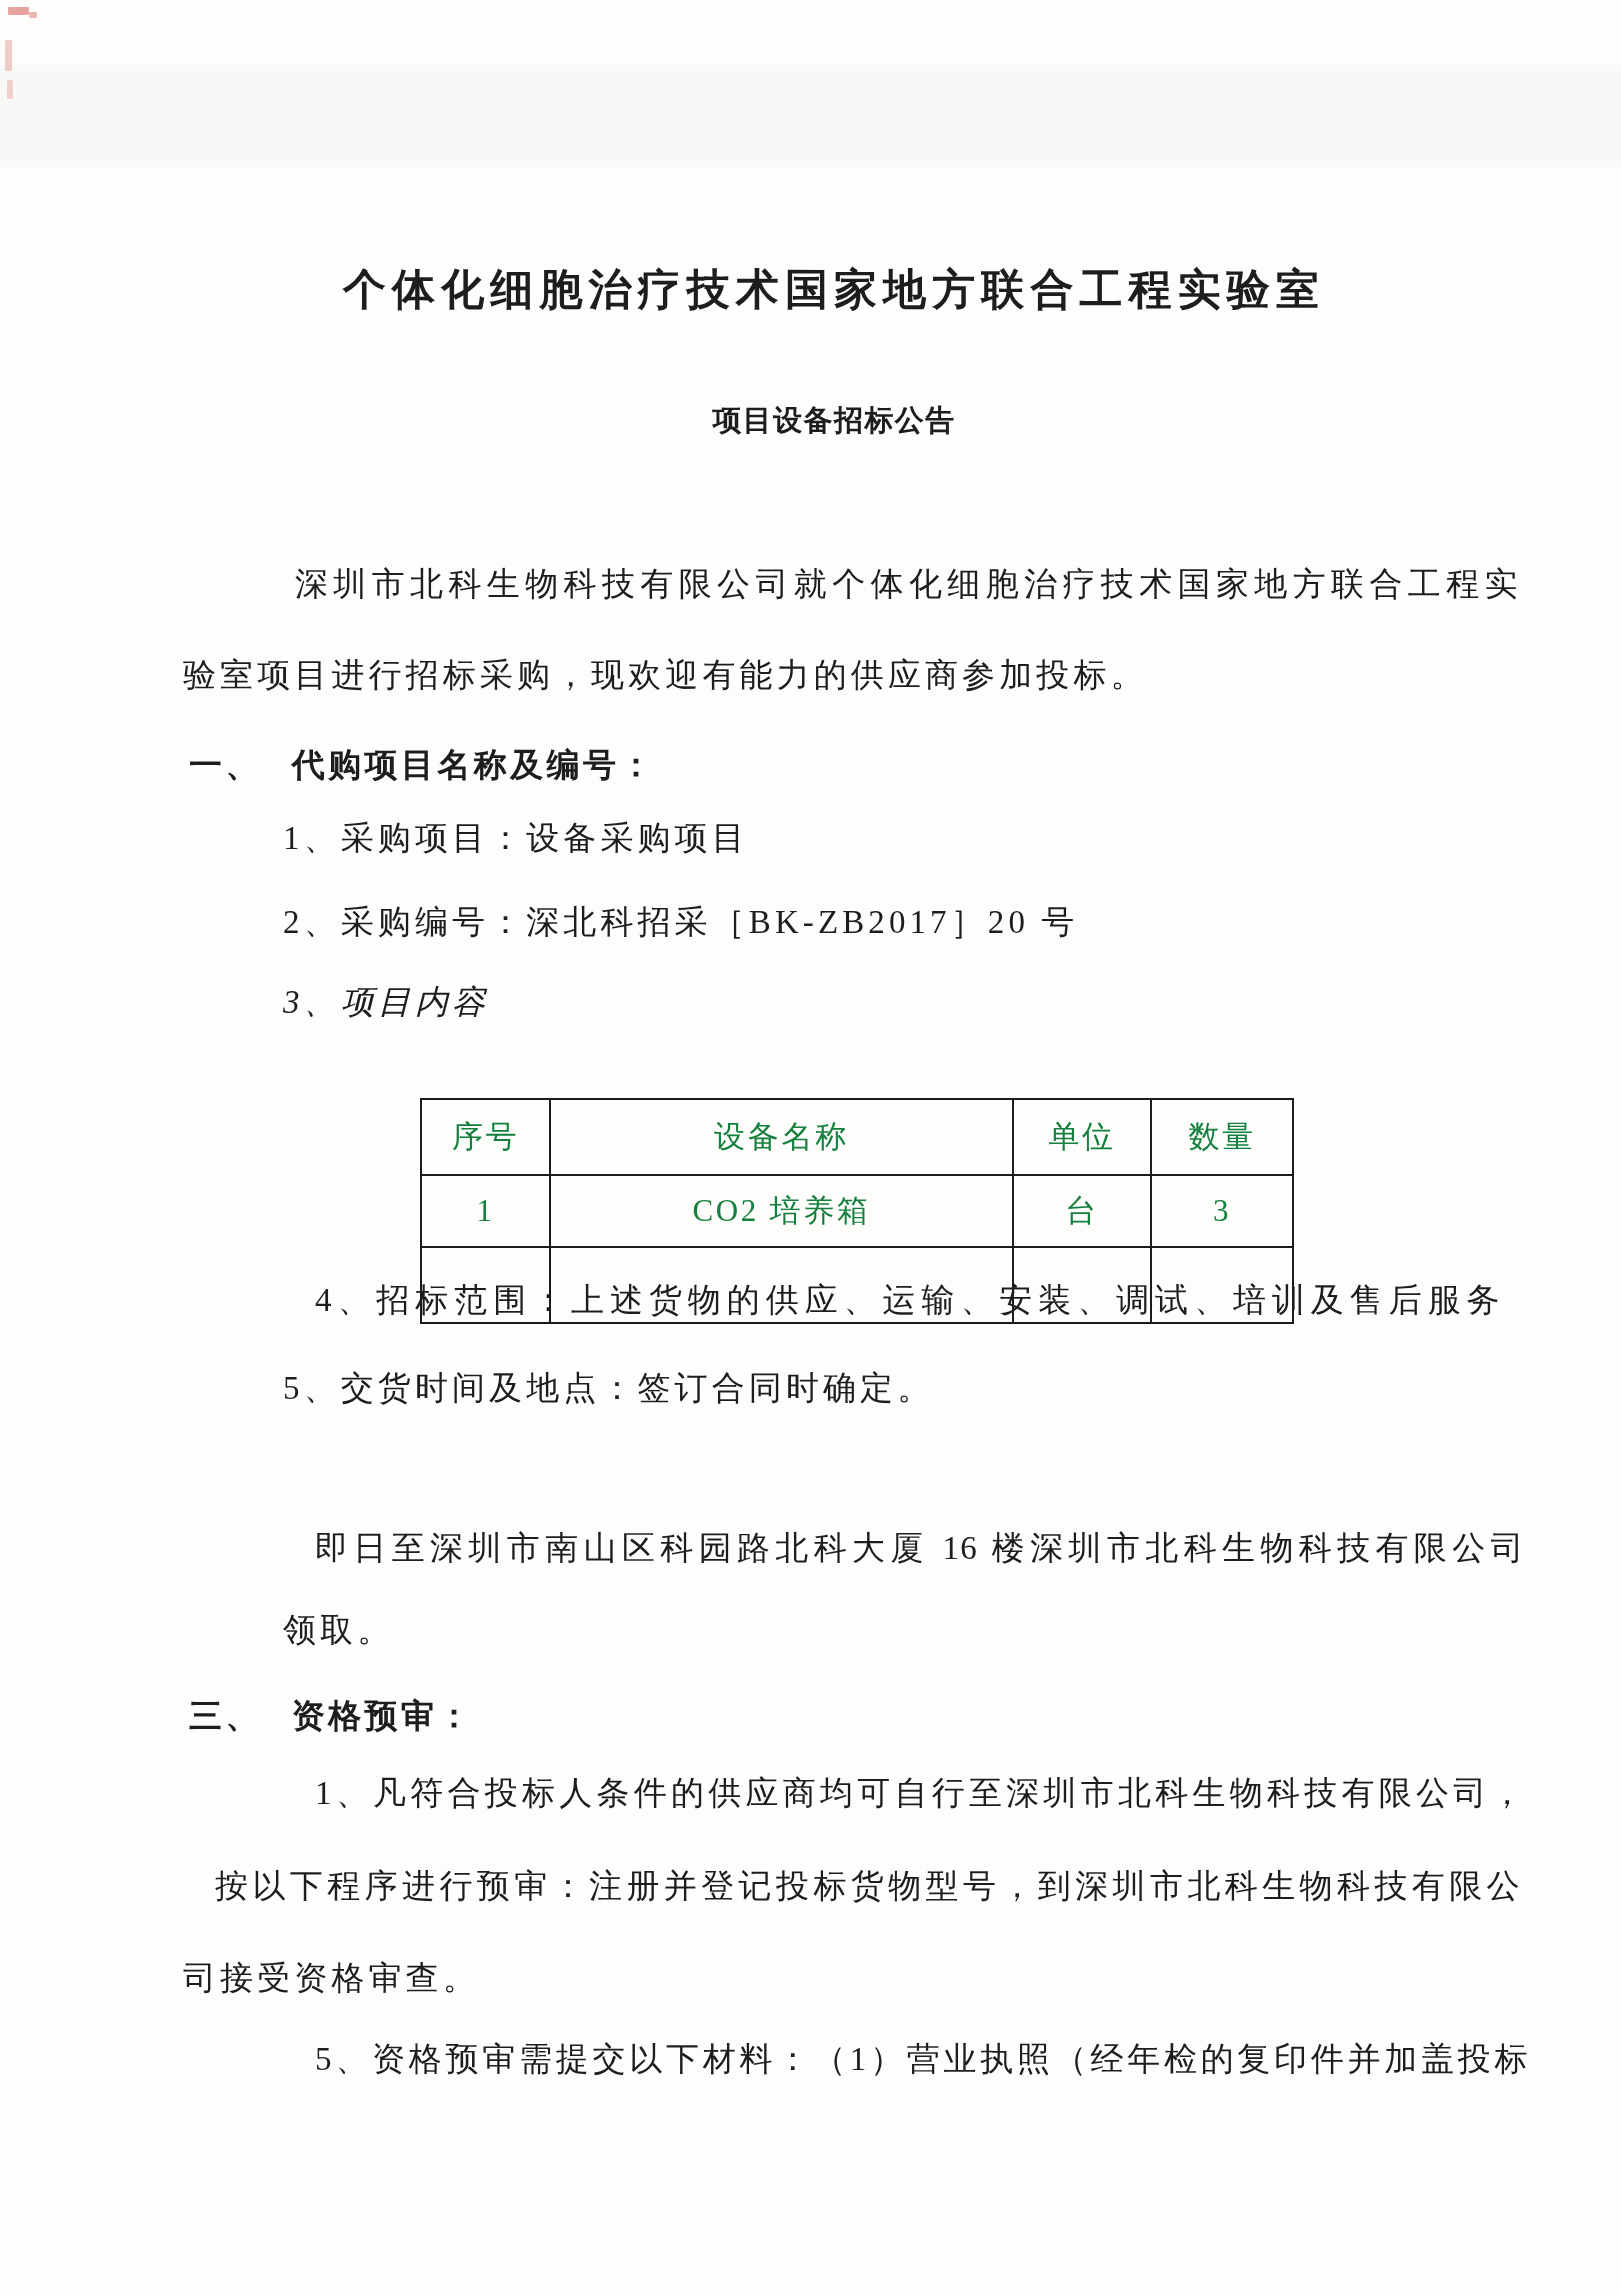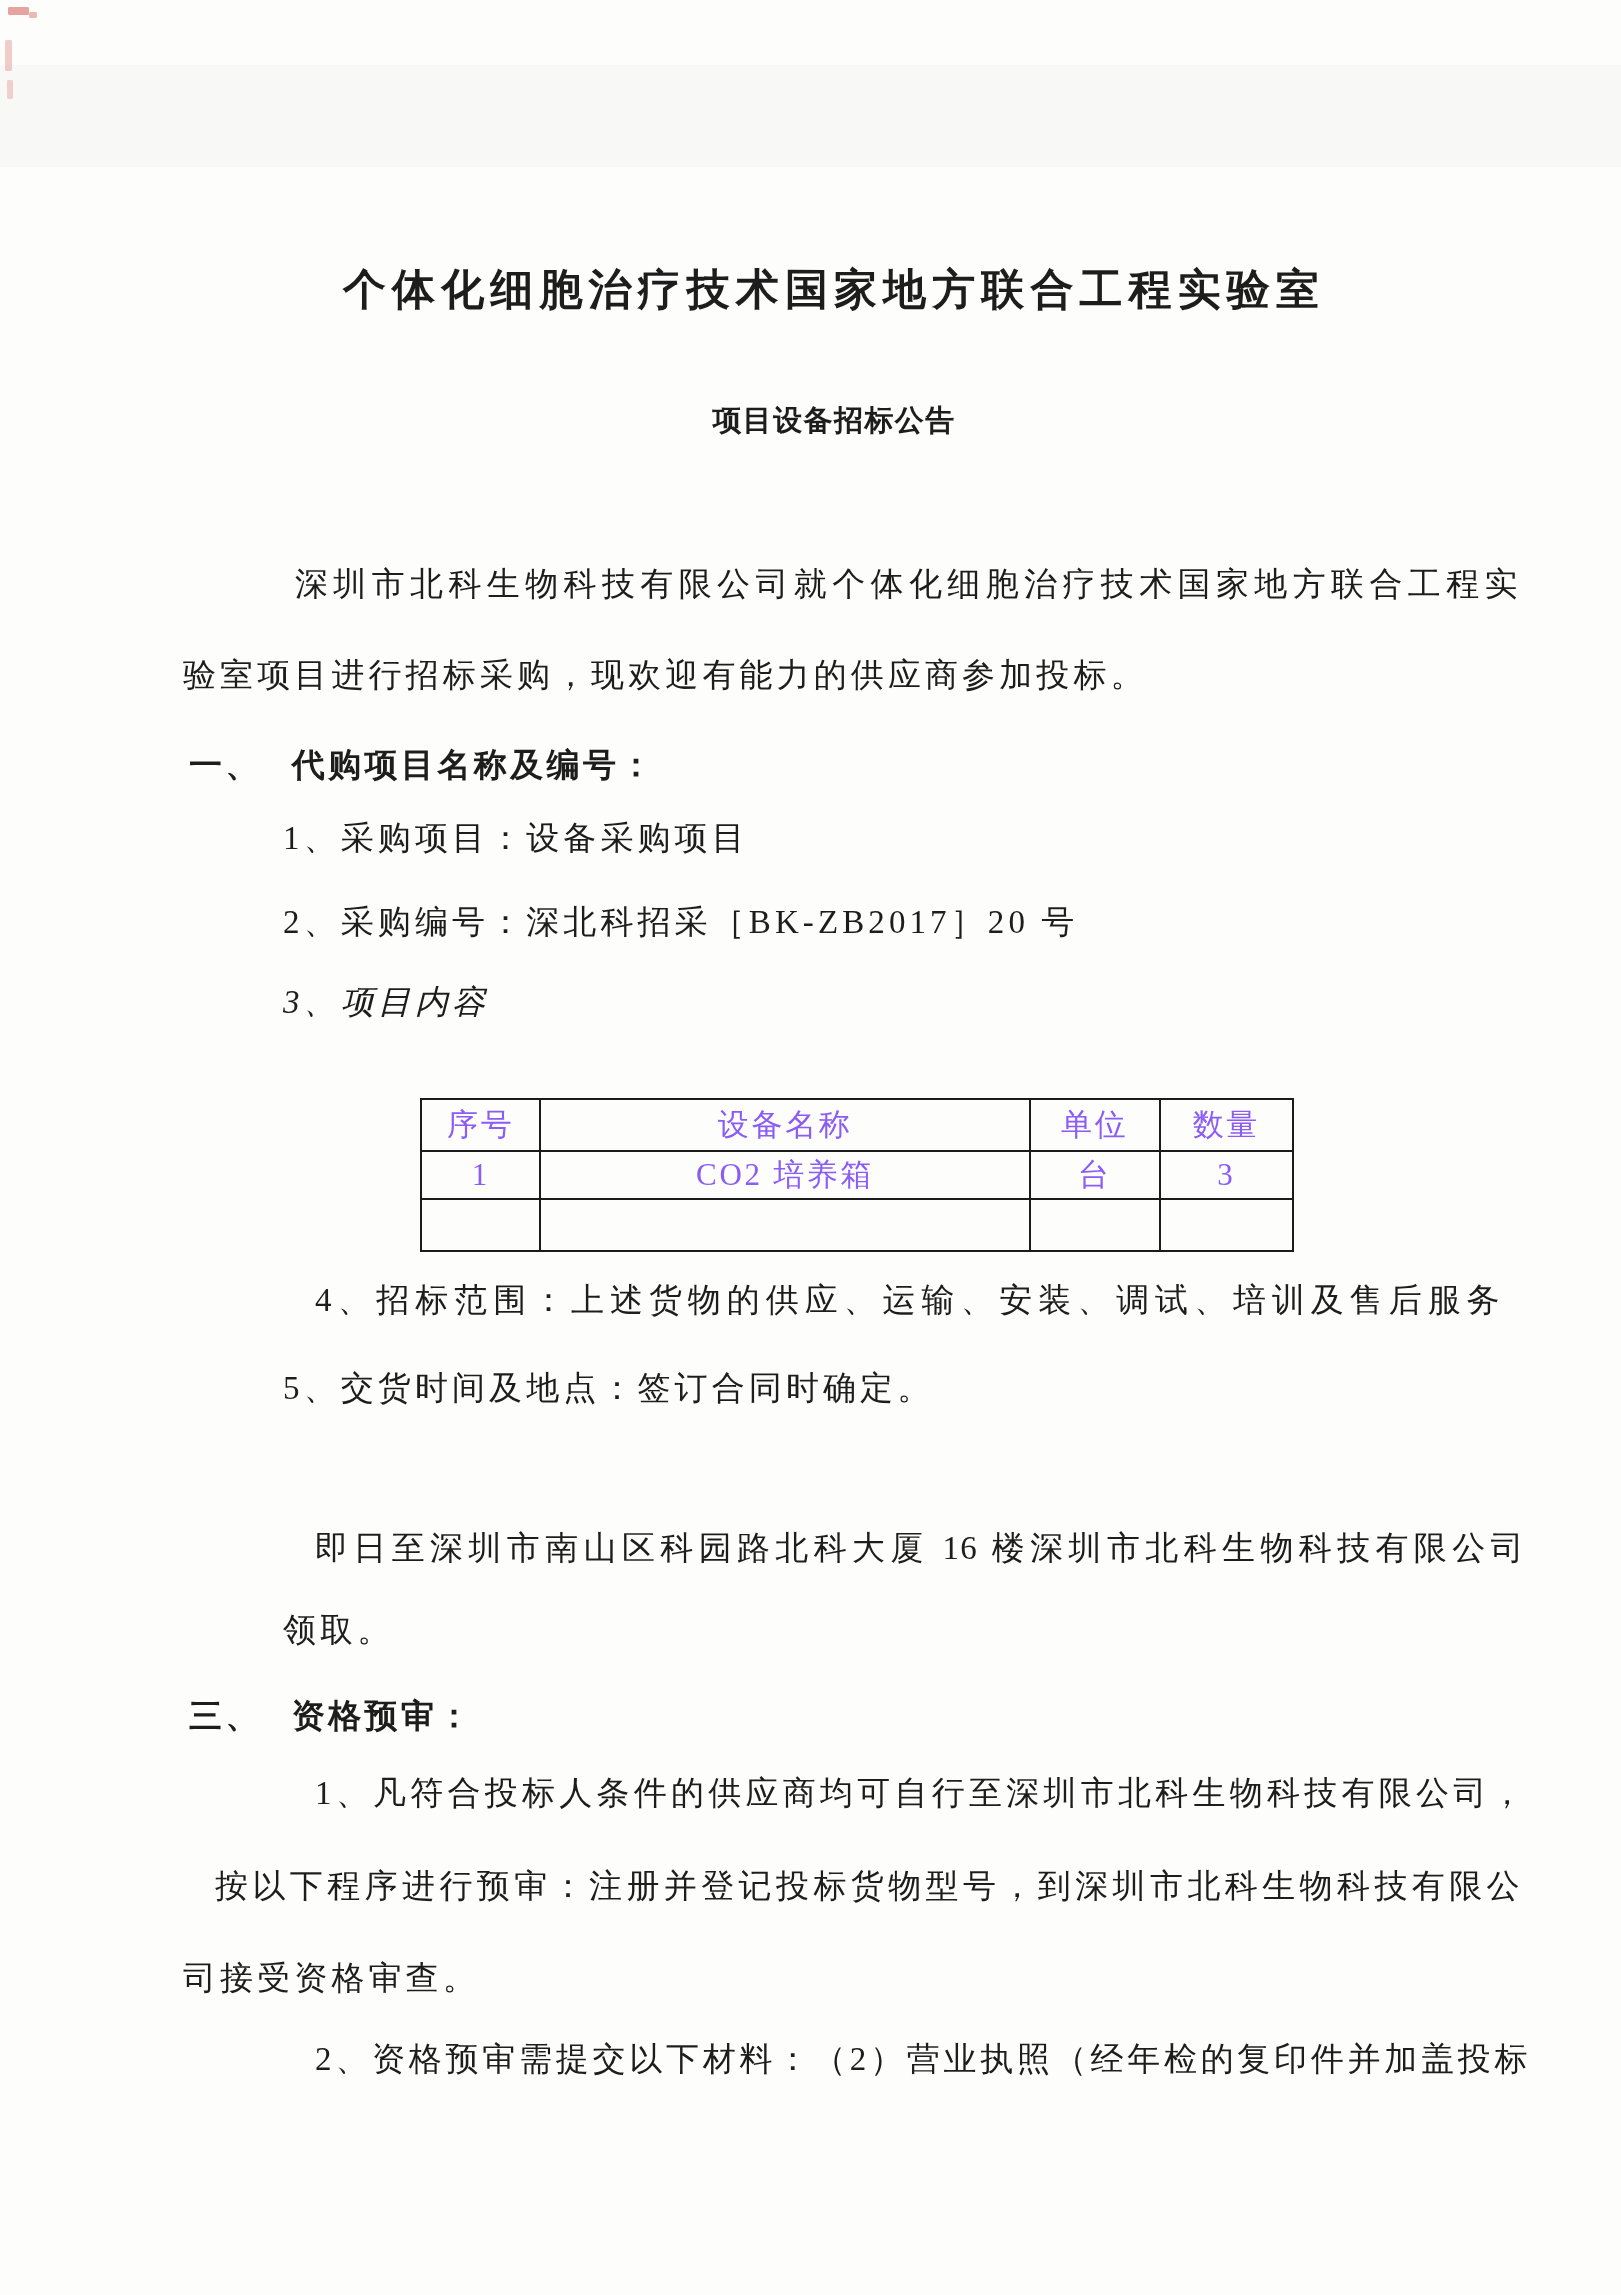--- a/index.html
+++ b/index.html
@@ -60,22 +60,22 @@
   }
   table.equip td {
     border-top: 2.7px solid #1b1b1b;
     border-bottom: 2.7px solid #1b1b1b;
     border-left: 2px solid #1b1b1b;
     border-right: 2px solid #1b1b1b;
     font-size: 31px;
     letter-spacing: 2.7px;
     text-align: center;
     vertical-align: middle;
-    padding: 0;
-    color: #8b5cf6;
+    padding: 12px;
+    color: #15803d;
   }
   table.equip tr.hdr td { height: 50px; }
   table.equip tr.r1 td  { height: 46px; }
   table.equip tr.r2 td  { height: 50px; }
   td.namecell { text-align: left; padding-left: 20.5px; }
   .c-seq  { width: 13.6%; }
   .c-name { width: 56.4%; }
   .c-unit { width: 14.8%; }
   .c-qty  { width: 15.2%; }
 </style>
@@ -132,16 +132,16 @@
 
   <div class="line just" style="top:1523px;left:283px;width:1210px;">即日至深圳市南山区科园路北科大厦 16 楼深圳市北科生物科技有限公司</div>
   <div class="line" style="top:1605px;left:283px;">领取。</div>
 
   <div class="line sechead" style="top:1691px;left:189px;">
     <span class="secnum">三、</span><span>资格预审：</span>
   </div>
   <div class="line just" style="top:1768px;left:283px;width:1210px;">1、凡符合投标人条件的供应商均可自行至深圳市北科生物科技有限公司，</div>
   <div class="line just" style="top:1861px;left:183px;width:1306px;">按以下程序进行预审：注册并登记投标货物型号，到深圳市北科生物科技有限公</div>
   <div class="line" style="top:1953px;left:183px;">司接受资格审查。</div>
-  <div class="line just" style="top:2034px;left:283px;width:1214px;">2、资格预审需提交以下材料：（2）营业执照（经年检的复印件并加盖投标</div>
+  <div class="line just" style="top:2034px;left:283px;width:1214px;">5、资格预审需提交以下材料：（1）营业执照（经年检的复印件并加盖投标</div>
 
 </div>
 
 
 </body></html>

